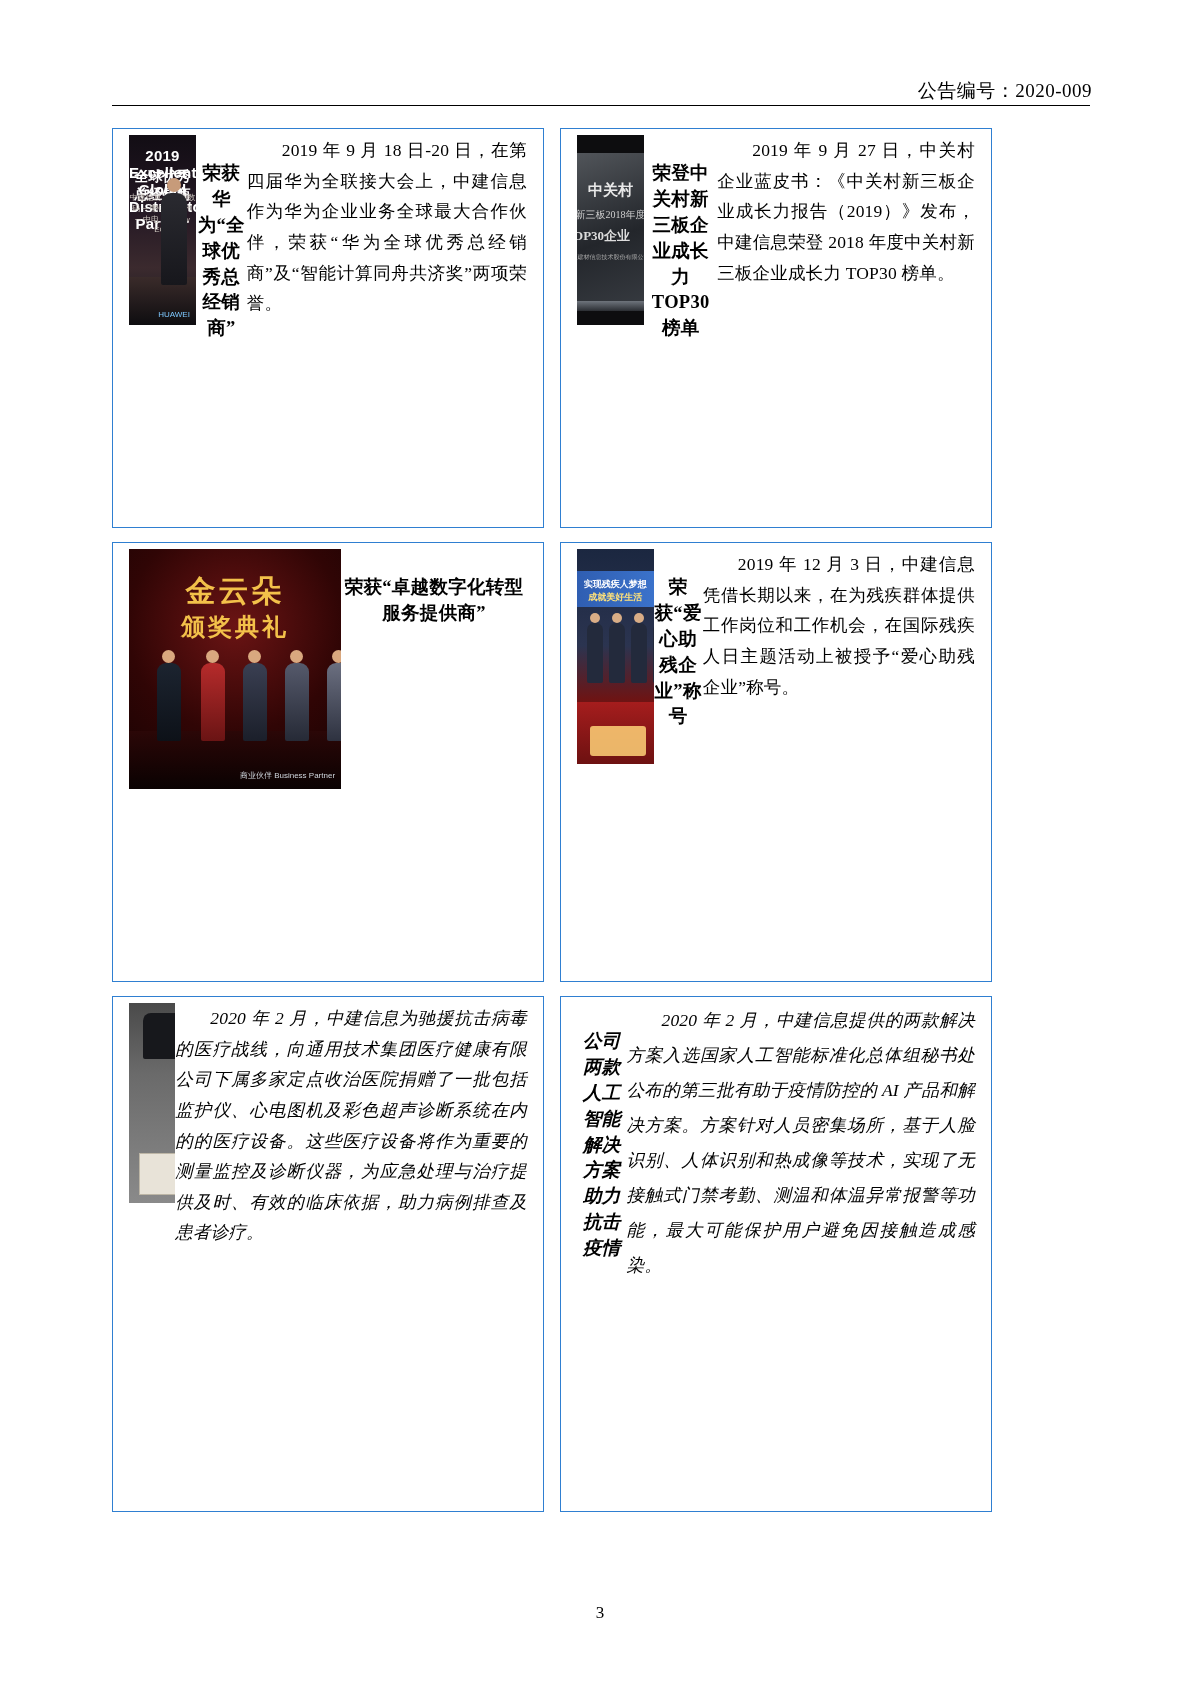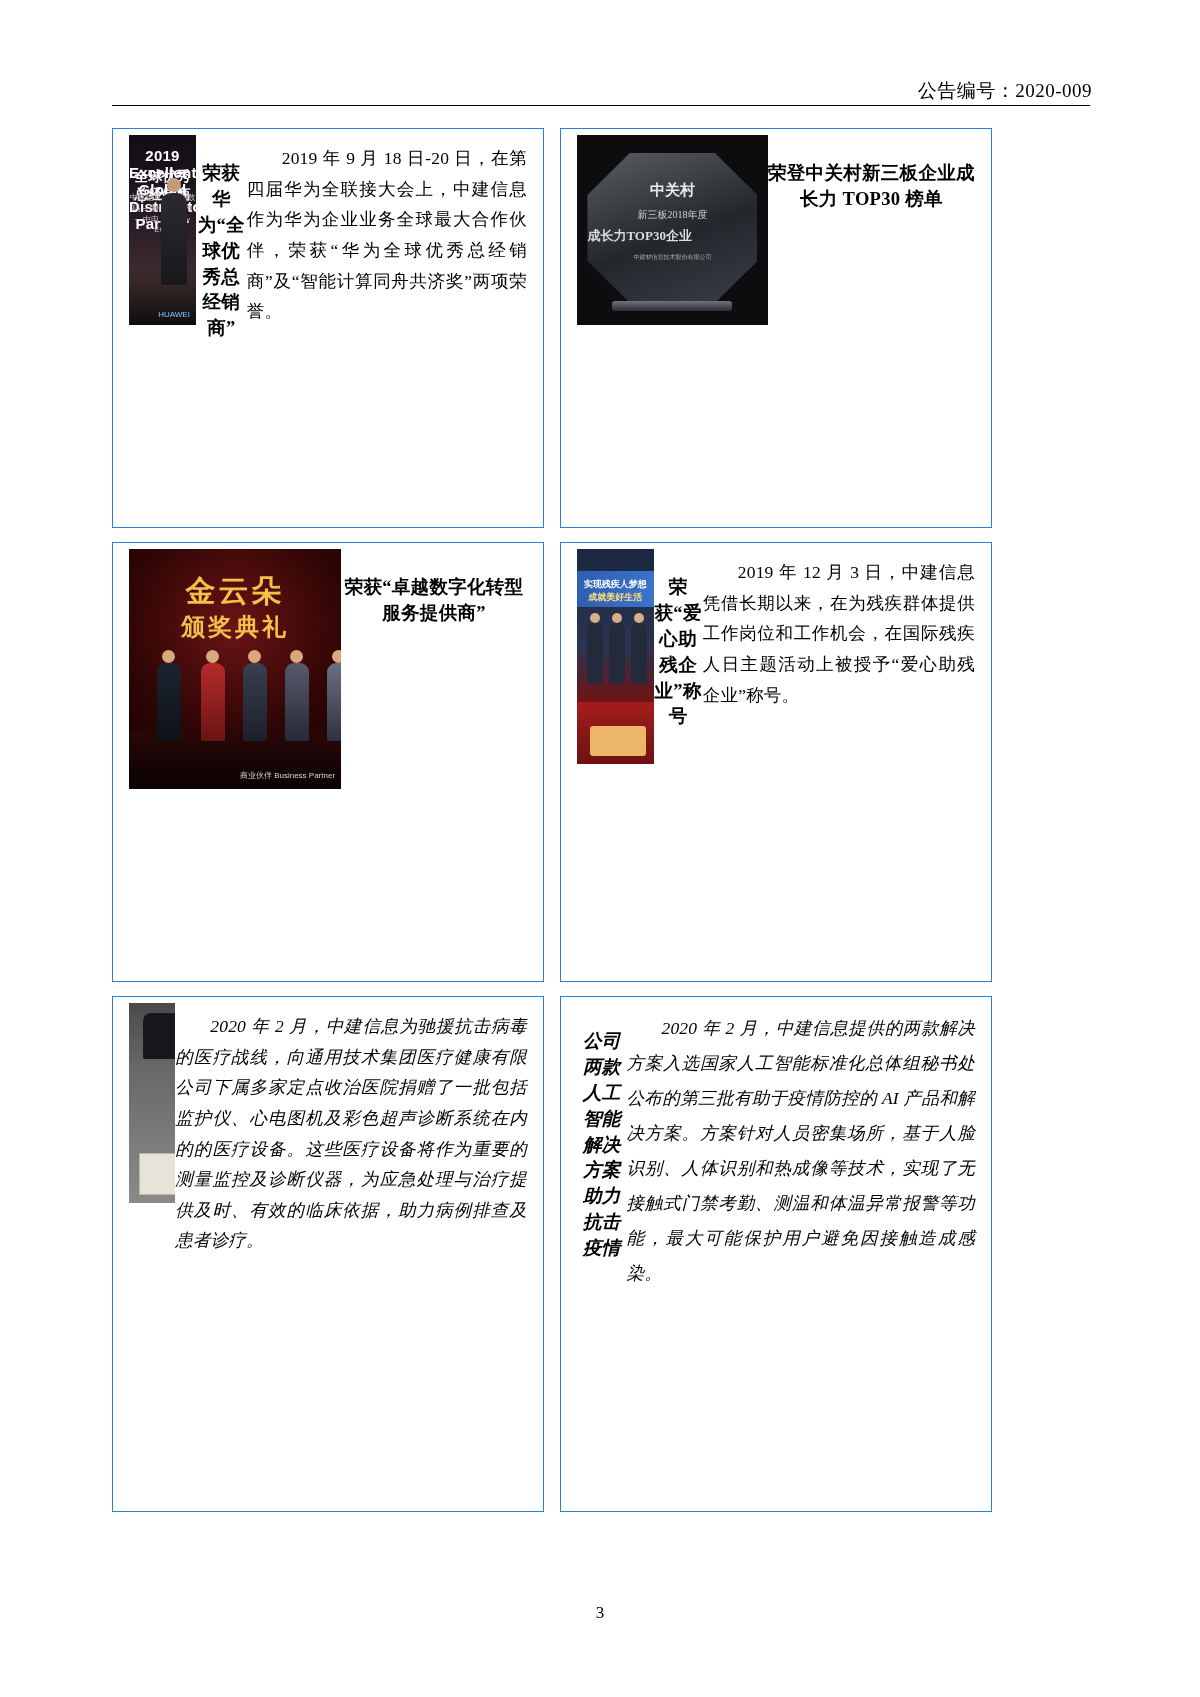--- a/index.html
+++ b/index.html
@@ -78,21 +78,21 @@
     font-weight: bold;
     font-size: 18.5px;
     margin-top: 28px;
     letter-spacing: 0.3px;
     line-height: 1.4;
   }
   .body {
     font-size: 17.5px;
     line-height: 1.75;
     text-indent: 2em;
-    margin-top: 10px;
+    margin-top: 2px;
     text-align: justify;
     letter-spacing: 0.2px;
   }
   .body.wide { line-height: 2.0; }
 
   .pagenum {
     position: absolute;
     bottom: 74px;
     left: 0;
     right: 0;
@@ -231,20 +231,21 @@
         <div class="photo p1 ill2">
           <div class="tro">
             <div class="t1">中关村</div>
             <div class="t2">新三板2018年度</div>
             <div class="t3">成长力TOP30企业</div>
             <div class="t4">中建材信息技术股份有限公司</div>
           </div>
           <div class="base"></div>
         </div>
         <div class="cap">荣登中关村新三板企业成长力 TOP30 榜单</div>
+        <div class="body">2019 年 9 月 27 日，中关村企业蓝皮书：《中关村新三板企业成长力报告（2019）》发布，中建信息荣登 2018 年度中关村新三板企业成长力 TOP30 榜单。</div>
       </div>
 
     </div>
 
     <div class="row">
 
       <div class="card r2">
         <div class="photo p2 ill3">
           <div class="gt1">金云朵</div>
           <div class="gt2">颁奖典礼</div>

